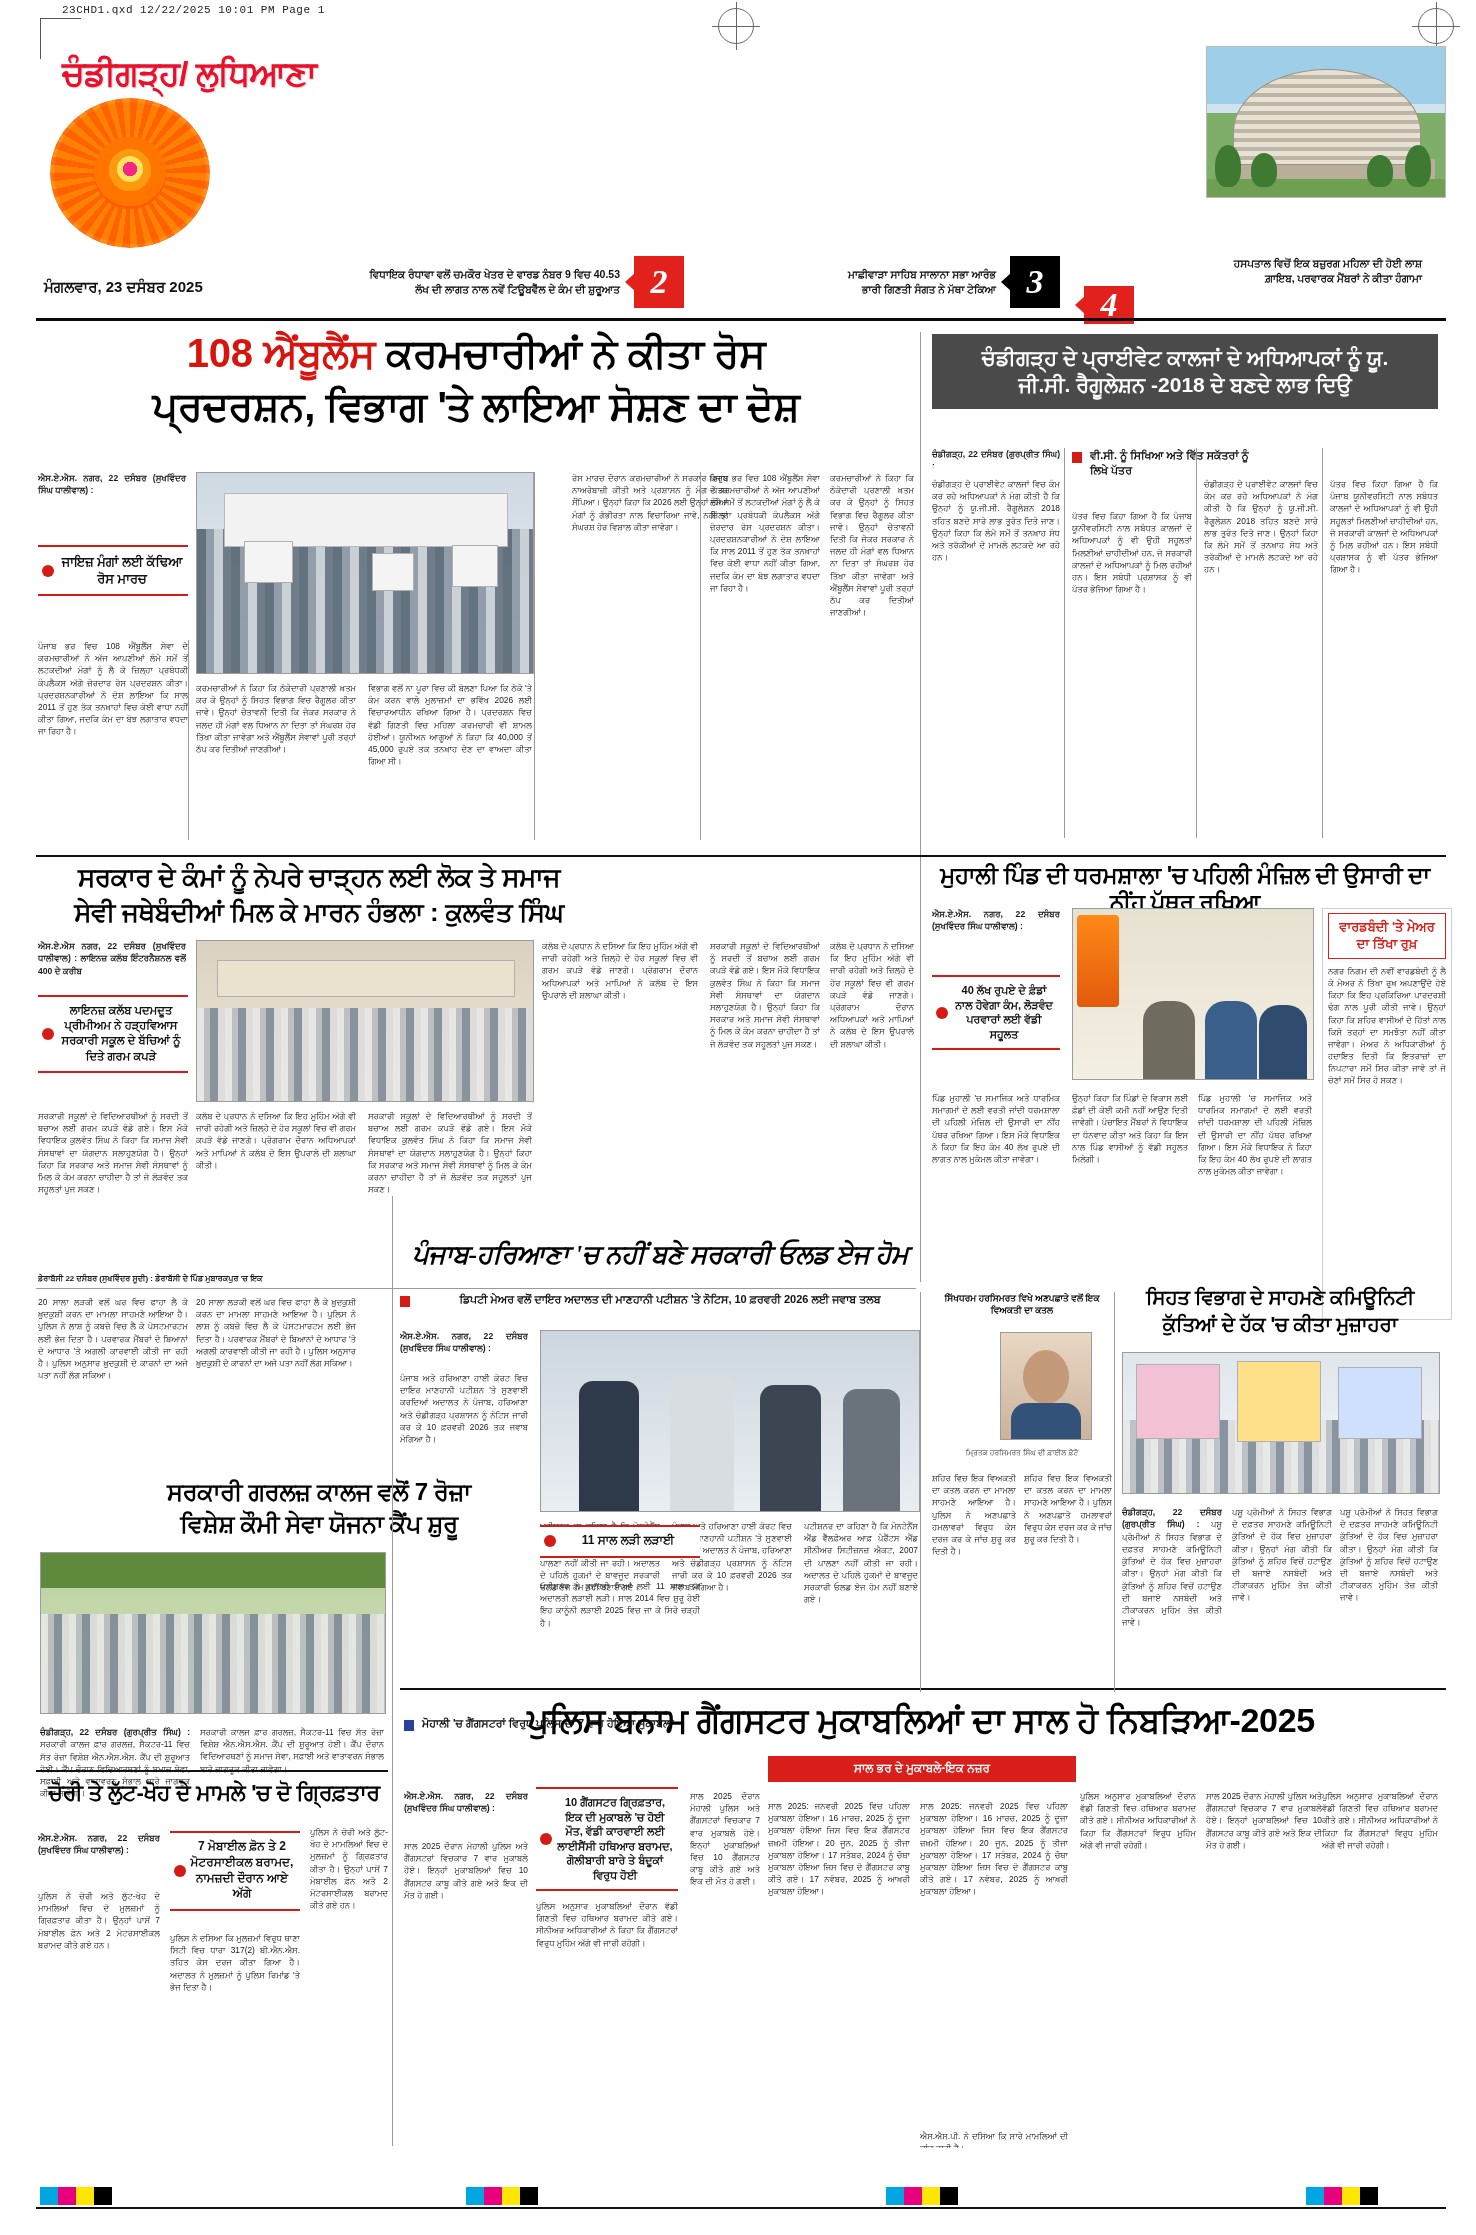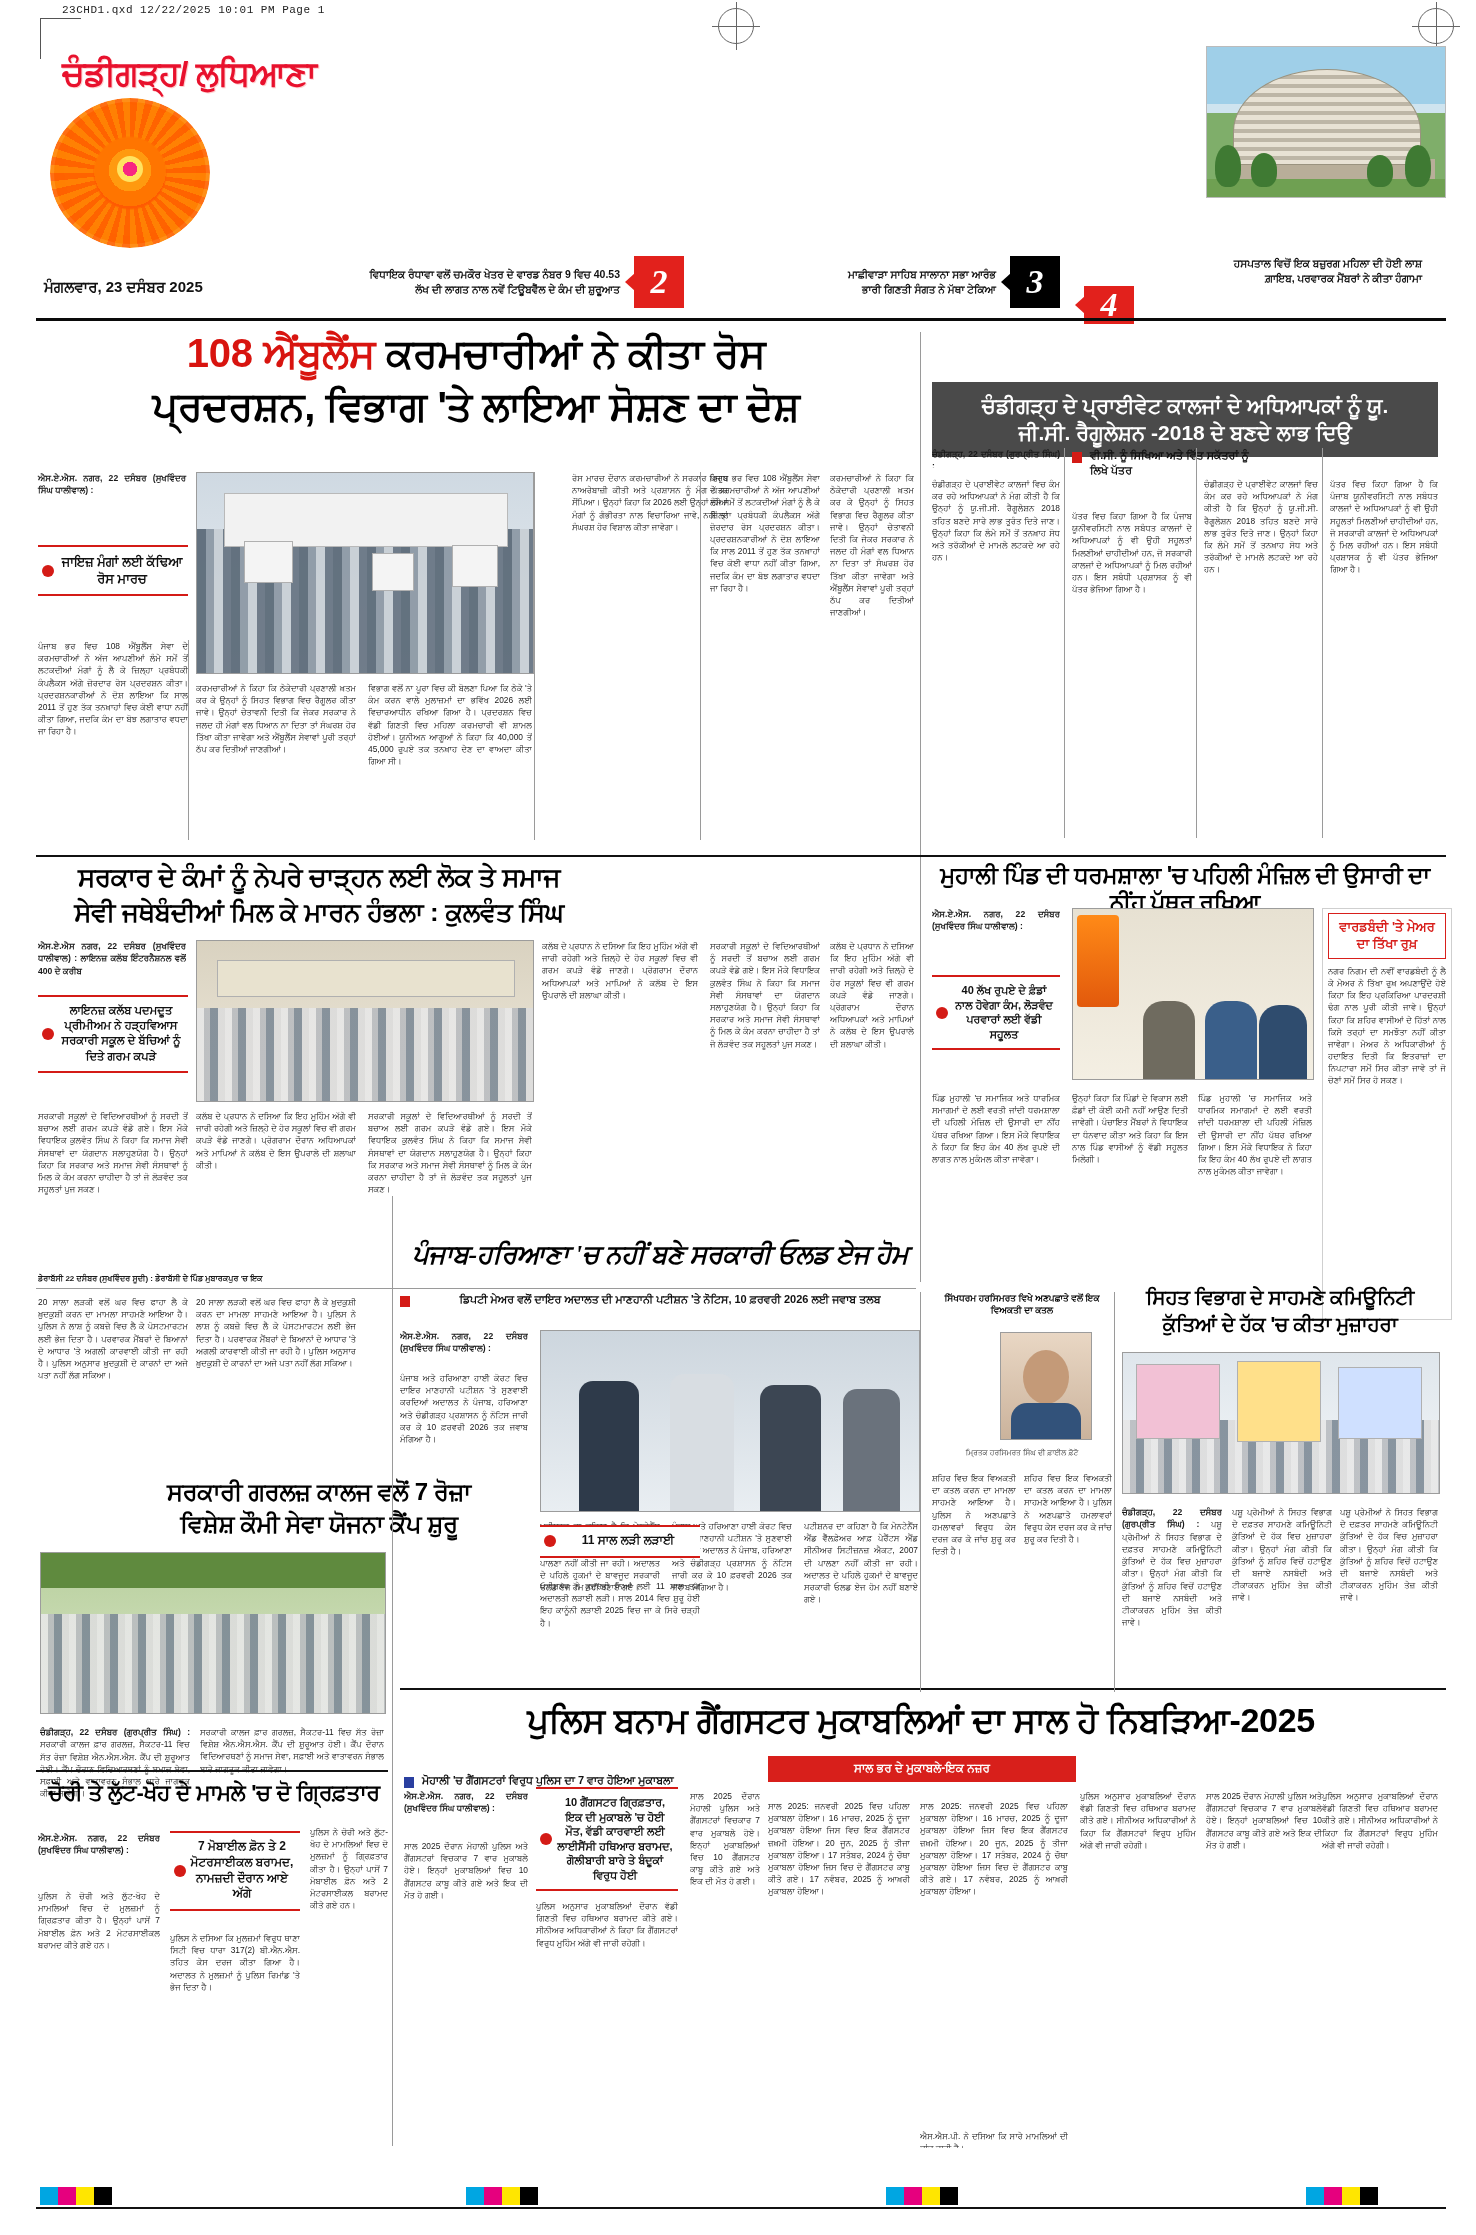--- a/index.html
+++ b/index.html
@@ -227,21 +227,21 @@
 
   <div class="abs" style="left:36px;top:330px;width:880px;">
     <div class="hl lead-hl">
       <span style="color:#d8140f">108</span>
       <span style="color:#d8140f">ਐਂਬੂਲੈਂਸ</span>
       <span>ਕਰਮਚਾਰੀਆਂ ਨੇ ਕੀਤਾ ਰੋਸ</span>
     </div>
     <div class="hl lead-hl" style="margin-top:6px">ਪ੍ਰਦਰਸ਼ਨ, ਵਿਭਾਗ 'ਤੇ ਲਾਇਆ ਸੋਸ਼ਣ ਦਾ ਦੋਸ਼</div>
   </div>
 
-  <div class="abs" style="left:932px;top:334px;width:506px;margin-top:48px;">
+  <div class="abs" style="left:932px;top:334px;width:506px;">
     <div class="greybar" style="font-size:21px;padding:10px 6px;">
       <div>ਚੰਡੀਗੜ੍ਹ ਦੇ ਪ੍ਰਾਈਵੇਟ ਕਾਲਜਾਂ ਦੇ ਅਧਿਆਪਕਾਂ ਨੂੰ ਯੂ.</div>
       <div>ਜੀ.ਸੀ. ਰੈਗੂਲੇਸ਼ਨ -2018 ਦੇ ਬਣਦੇ ਲਾਭ ਦਿਉ</div>
     </div>
   </div>
 
   <div class="vrule" style="left:920px;top:332px;height:540px"></div>
 
   <div class="abs body-col" style="left:38px;top:472px;width:148px;">
     <span class="byline">ਐਸ.ਏ.ਐਸ. ਨਗਰ, 22 ਦਸੰਬਰ (ਸੁਖਵਿੰਦਰ ਸਿੰਘ ਧਾਲੀਵਾਲ) :</span>
@@ -418,21 +418,21 @@
     <span>ਪਸ਼ੂ ਪ੍ਰੇਮੀਆਂ ਨੇ ਸਿਹਤ ਵਿਭਾਗ ਦੇ ਦਫ਼ਤਰ ਸਾਹਮਣੇ ਕਮਿਊਨਿਟੀ ਕੁੱਤਿਆਂ ਦੇ ਹੱਕ ਵਿਚ ਮੁਜ਼ਾਹਰਾ ਕੀਤਾ। ਉਨ੍ਹਾਂ ਮੰਗ ਕੀਤੀ ਕਿ ਕੁੱਤਿਆਂ ਨੂੰ ਸ਼ਹਿਰ ਵਿਚੋਂ ਹਟਾਉਣ ਦੀ ਬਜਾਏ ਨਸਬੰਦੀ ਅਤੇ ਟੀਕਾਕਰਨ ਮੁਹਿੰਮ ਤੇਜ਼ ਕੀਤੀ ਜਾਵੇ।</span>
   </div>
   <div class="abs body-col" style="left:1232px;top:1506px;width:100px;height:280px;overflow:hidden">ਪਸ਼ੂ ਪ੍ਰੇਮੀਆਂ ਨੇ ਸਿਹਤ ਵਿਭਾਗ ਦੇ ਦਫ਼ਤਰ ਸਾਹਮਣੇ ਕਮਿਊਨਿਟੀ ਕੁੱਤਿਆਂ ਦੇ ਹੱਕ ਵਿਚ ਮੁਜ਼ਾਹਰਾ ਕੀਤਾ। ਉਨ੍ਹਾਂ ਮੰਗ ਕੀਤੀ ਕਿ ਕੁੱਤਿਆਂ ਨੂੰ ਸ਼ਹਿਰ ਵਿਚੋਂ ਹਟਾਉਣ ਦੀ ਬਜਾਏ ਨਸਬੰਦੀ ਅਤੇ ਟੀਕਾਕਰਨ ਮੁਹਿੰਮ ਤੇਜ਼ ਕੀਤੀ ਜਾਵੇ।</div>
   <div class="abs body-col" style="left:1340px;top:1506px;width:98px;height:280px;overflow:hidden">ਪਸ਼ੂ ਪ੍ਰੇਮੀਆਂ ਨੇ ਸਿਹਤ ਵਿਭਾਗ ਦੇ ਦਫ਼ਤਰ ਸਾਹਮਣੇ ਕਮਿਊਨਿਟੀ ਕੁੱਤਿਆਂ ਦੇ ਹੱਕ ਵਿਚ ਮੁਜ਼ਾਹਰਾ ਕੀਤਾ। ਉਨ੍ਹਾਂ ਮੰਗ ਕੀਤੀ ਕਿ ਕੁੱਤਿਆਂ ਨੂੰ ਸ਼ਹਿਰ ਵਿਚੋਂ ਹਟਾਉਣ ਦੀ ਬਜਾਏ ਨਸਬੰਦੀ ਅਤੇ ਟੀਕਾਕਰਨ ਮੁਹਿੰਮ ਤੇਜ਼ ਕੀਤੀ ਜਾਵੇ।</div>
 
   <div class="hrule2" style="left:400px;right:30px;top:1688px"></div>
 
   <div class="abs" style="left:404px;top:1700px;width:1034px;">
     <div class="hl" style="font-size:34px">ਪੁਲਿਸ ਬਨਾਮ ਗੈਂਗਸਟਰ ਮੁਕਾਬਲਿਆਂ ਦਾ ਸਾਲ ਹੋ ਨਿਬੜਿਆ-2025</div>
   </div>
-  <div class="abs" style="left:404px;top:1773px;width:344px;">
+  <div class="abs" style="left:404px;top:1716px;width:344px;">
     <div class="bullet-line blue" style="font-size:11px">ਮੋਹਾਲੀ 'ਚ ਗੈਂਗਸਟਰਾਂ ਵਿਰੁਧ ਪੁਲਿਸ ਦਾ 7 ਵਾਰ ਹੋਇਆ ਮੁਕਾਬਲਾ</div>
   </div>
   <div class="redbar abs" style="left:768px;top:1756px;width:300px;font-size:12px">ਸਾਲ ਭਰ ਦੇ ਮੁਕਾਬਲੇ-ਇਕ ਨਜ਼ਰ</div>
 
   <div class="abs body-col" style="left:404px;top:1790px;width:124px;height:40px;overflow:hidden">
     <span class="byline">ਐਸ.ਏ.ਐਸ. ਨਗਰ, 22 ਦਸੰਬਰ (ਸੁਖਵਿੰਦਰ ਸਿੰਘ ਧਾਲੀਵਾਲ) :</span>
   </div>
   <div class="abs" style="left:536px;top:1782px;width:142px;">
     <div class="kicker" style="font-size:11px;padding-left:20px">
       <span>10 ਗੈਂਗਸਟਰ ਗ੍ਰਿਫ਼ਤਾਰ, ਇਕ ਦੀ ਮੁਕਾਬਲੇ 'ਚ ਹੋਈ ਮੌਤ, ਵੱਡੀ ਕਾਰਵਾਈ ਲਈ ਲਾਈਸੈਂਸੀ ਹਥਿਆਰ ਬਰਾਮਦ, ਗੋਲੀਬਾਰੀ ਬਾਰੇ ਤੇ ਬੰਦੂਕਾਂ ਵਿਰੁਧ ਹੋਈ</span>

